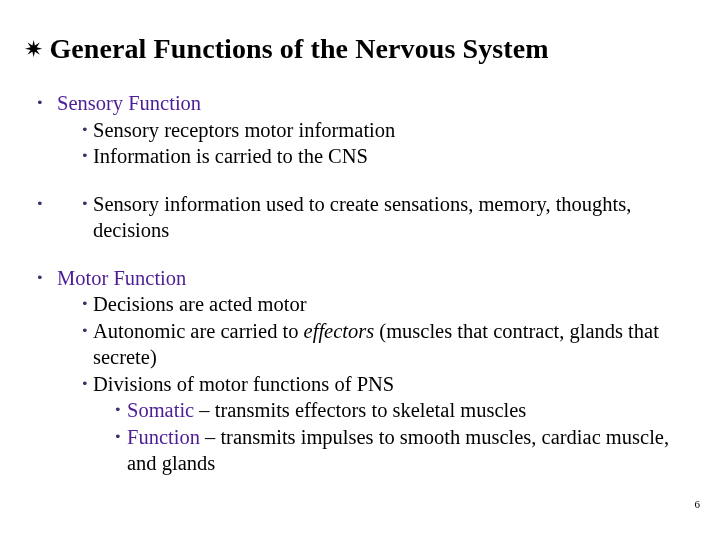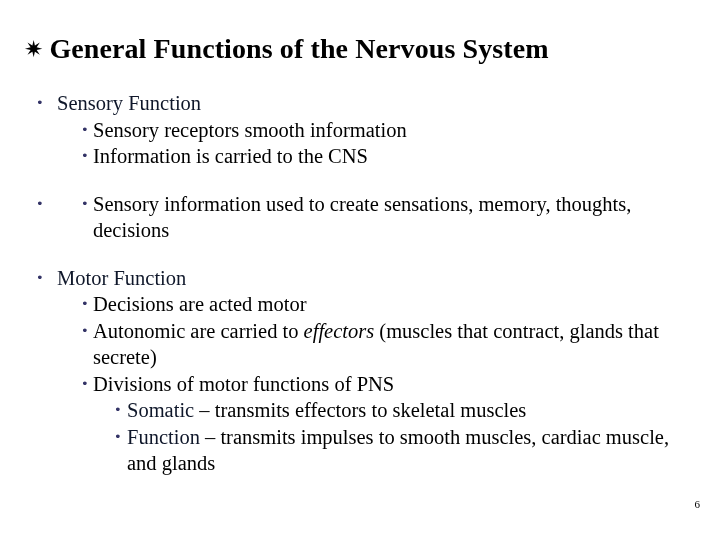--- a/index.html
+++ b/index.html
@@ -80,21 +80,21 @@
 
   .bul {
     position: absolute;
     top: 0;
     color: #333366;
     font-family: "DejaVu Sans", sans-serif;
     font-size: 13px;
     line-height: 26.5px;
   }
 
-  .navy { color: #0f172a; }
+  .navy { color: #4c1d95; }
   .ital { font-style: italic; }
 
   
   .page-num {
     position: absolute;
     right: 20px;
     bottom: 30px;
     font-size: 11px;
     color: #000000;
     font-family: "Liberation Serif", serif;
@@ -111,21 +111,21 @@
 
   <div class="body-area">
 
     <div class="blk">
       <div class="line lvl1">
         <span class="bul">•</span>
         <span class="txt navy">Sensory Function</span>
       </div>
       <div class="line lvl2">
         <span class="bul">•</span>
-        <span class="txt">Sensory receptors smooth information</span>
+        <span class="txt">Sensory receptors motor information</span>
       </div>
       <div class="line lvl2">
         <span class="bul">•</span>
         <span class="txt">Information is carried to the CNS</span>
       </div>
     </div>
 
     <div class="blk">
       <div class="line lvl1">
         <span class="bul">•</span>

